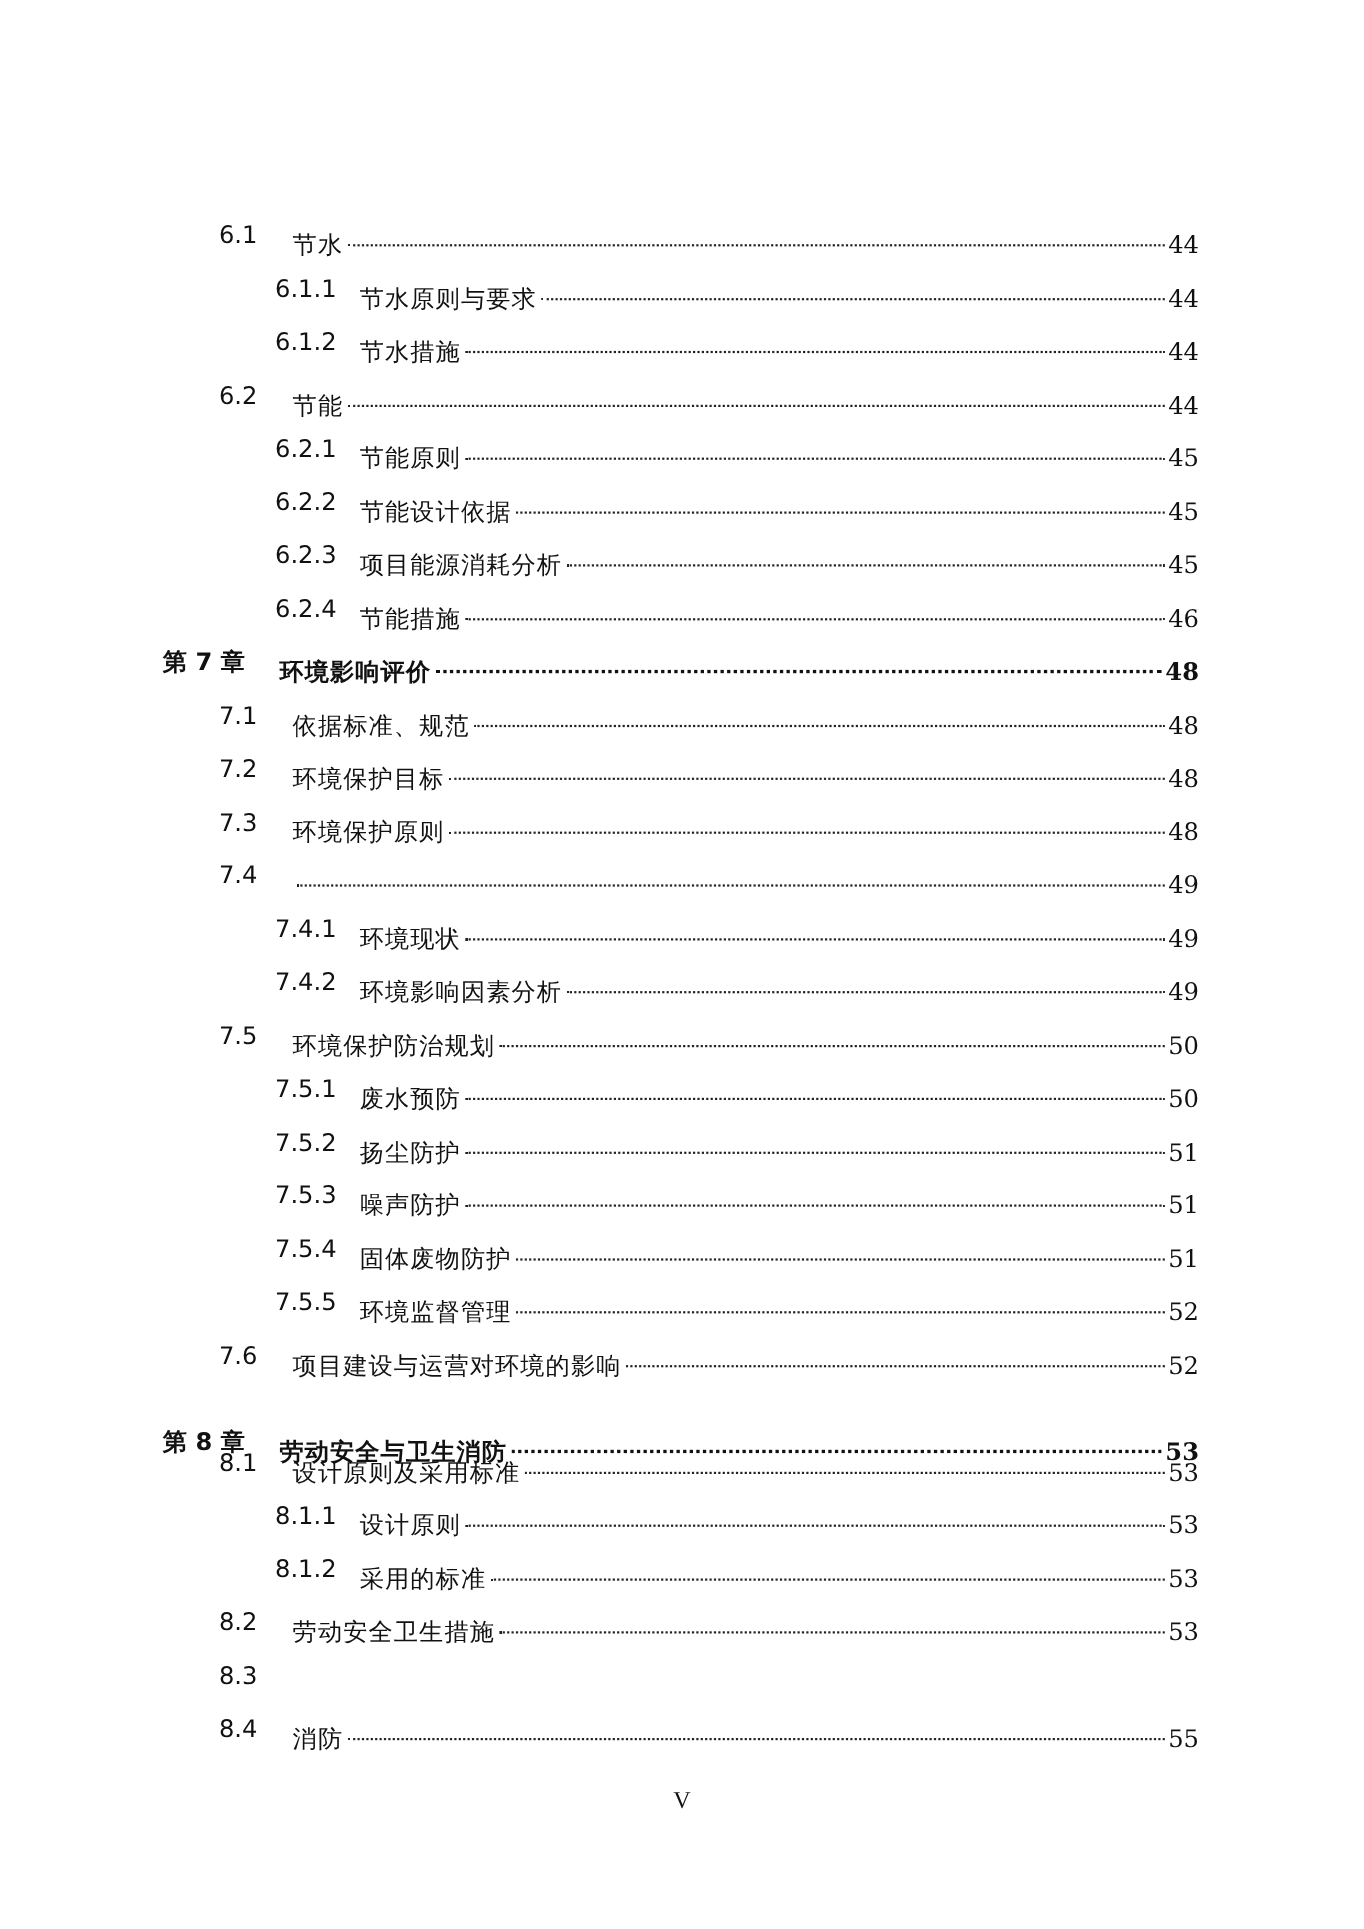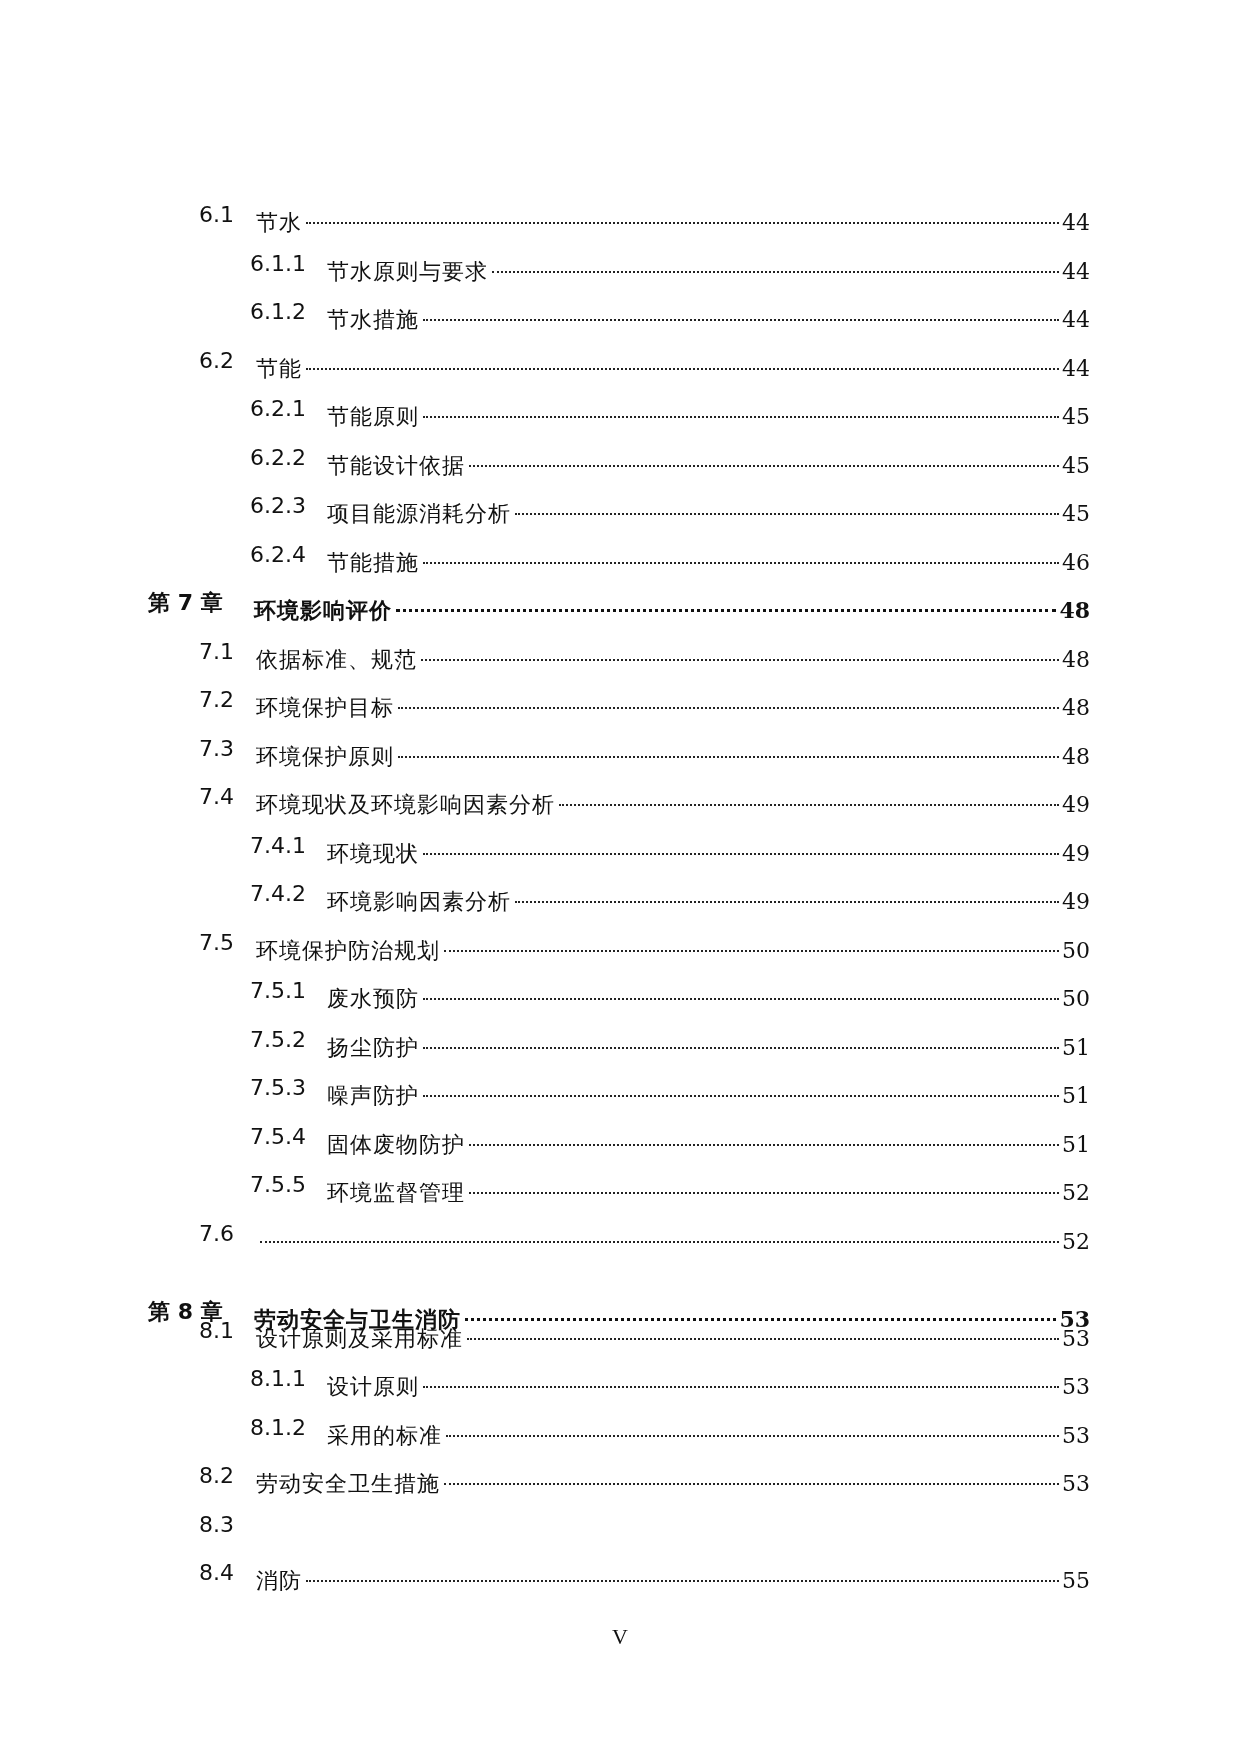--- a/index.html
+++ b/index.html
@@ -74,21 +74,21 @@
     .lvl-chapter .toc-title,
     .lvl-chapter .toc-page {
       font-weight: bold;
     }
     .lvl-chapter .toc-leader::before {
       border-bottom: 3px dotted #111;
     }
     .lvl-chapter .toc-num { left: 148px; }
     .lvl-chapter .toc-row { left: 254px; }
     .lvl-section .toc-num { left: 199px; text-align: center; }
-    .lvl-section .toc-row { left: 256px; }
+    .lvl-section .toc-row { left: 266px; }
     .lvl-subsection .toc-num { left: 250px; }
     .lvl-subsection .toc-row { left: 327px; }
 
     .page-footer {
       position: absolute;
       top: 1624px;
       left: 0;
       width: 1240px;
       text-align: center;
       font-size: 22px;
@@ -191,21 +191,20 @@
     <span class="toc-num">7.3</span>
     <div class="toc-row">
         <span class="toc-title">环境保护原则</span>
         <span class="toc-leader"></span>
         <span class="toc-page">48</span>
       </div>
   </div>
   <div class="toc-line lvl-section" style="top:782px">
     <span class="toc-num">7.4</span>
     <div class="toc-row">
-        <span class="toc-title">环境现状及环境影响因素分析</span>
         <span class="toc-leader"></span>
         <span class="toc-page">49</span>
       </div>
   </div>
   <div class="toc-line lvl-subsection" style="top:830.5px">
     <span class="toc-num">7.4.1</span>
     <div class="toc-row">
         <span class="toc-title">环境现状</span>
         <span class="toc-leader"></span>
         <span class="toc-page">49</span>
@@ -263,20 +262,21 @@
     <span class="toc-num">7.5.5</span>
     <div class="toc-row">
         <span class="toc-title">环境监督管理</span>
         <span class="toc-leader"></span>
         <span class="toc-page">52</span>
       </div>
   </div>
   <div class="toc-line lvl-section" style="top:1218.5px">
     <span class="toc-num">7.6</span>
     <div class="toc-row">
+        <span class="toc-title">项目建设与运营对环境的影响</span>
         <span class="toc-leader"></span>
         <span class="toc-page">52</span>
       </div>
   </div>
   <div class="toc-line lvl-chapter" style="top:1297px">
     <span class="toc-num">第 8 章</span>
     <div class="toc-row">
         <span class="toc-title">劳动安全与卫生消防</span>
         <span class="toc-leader"></span>
         <span class="toc-page">53</span>

